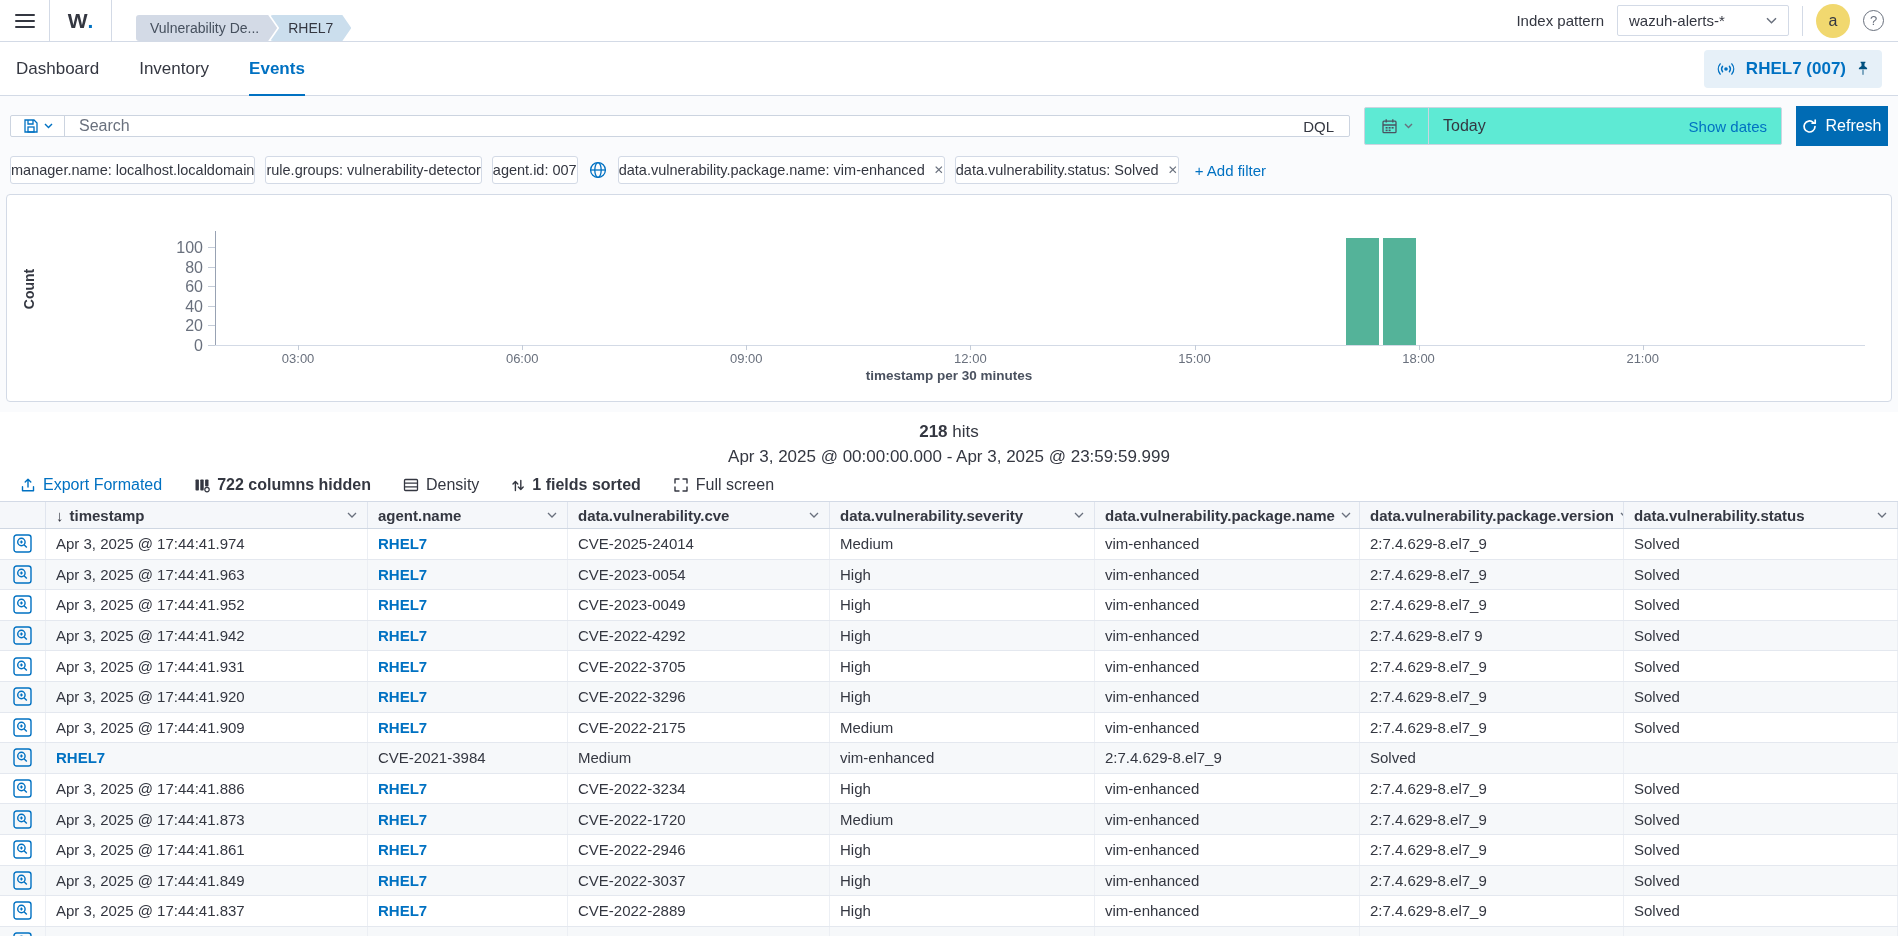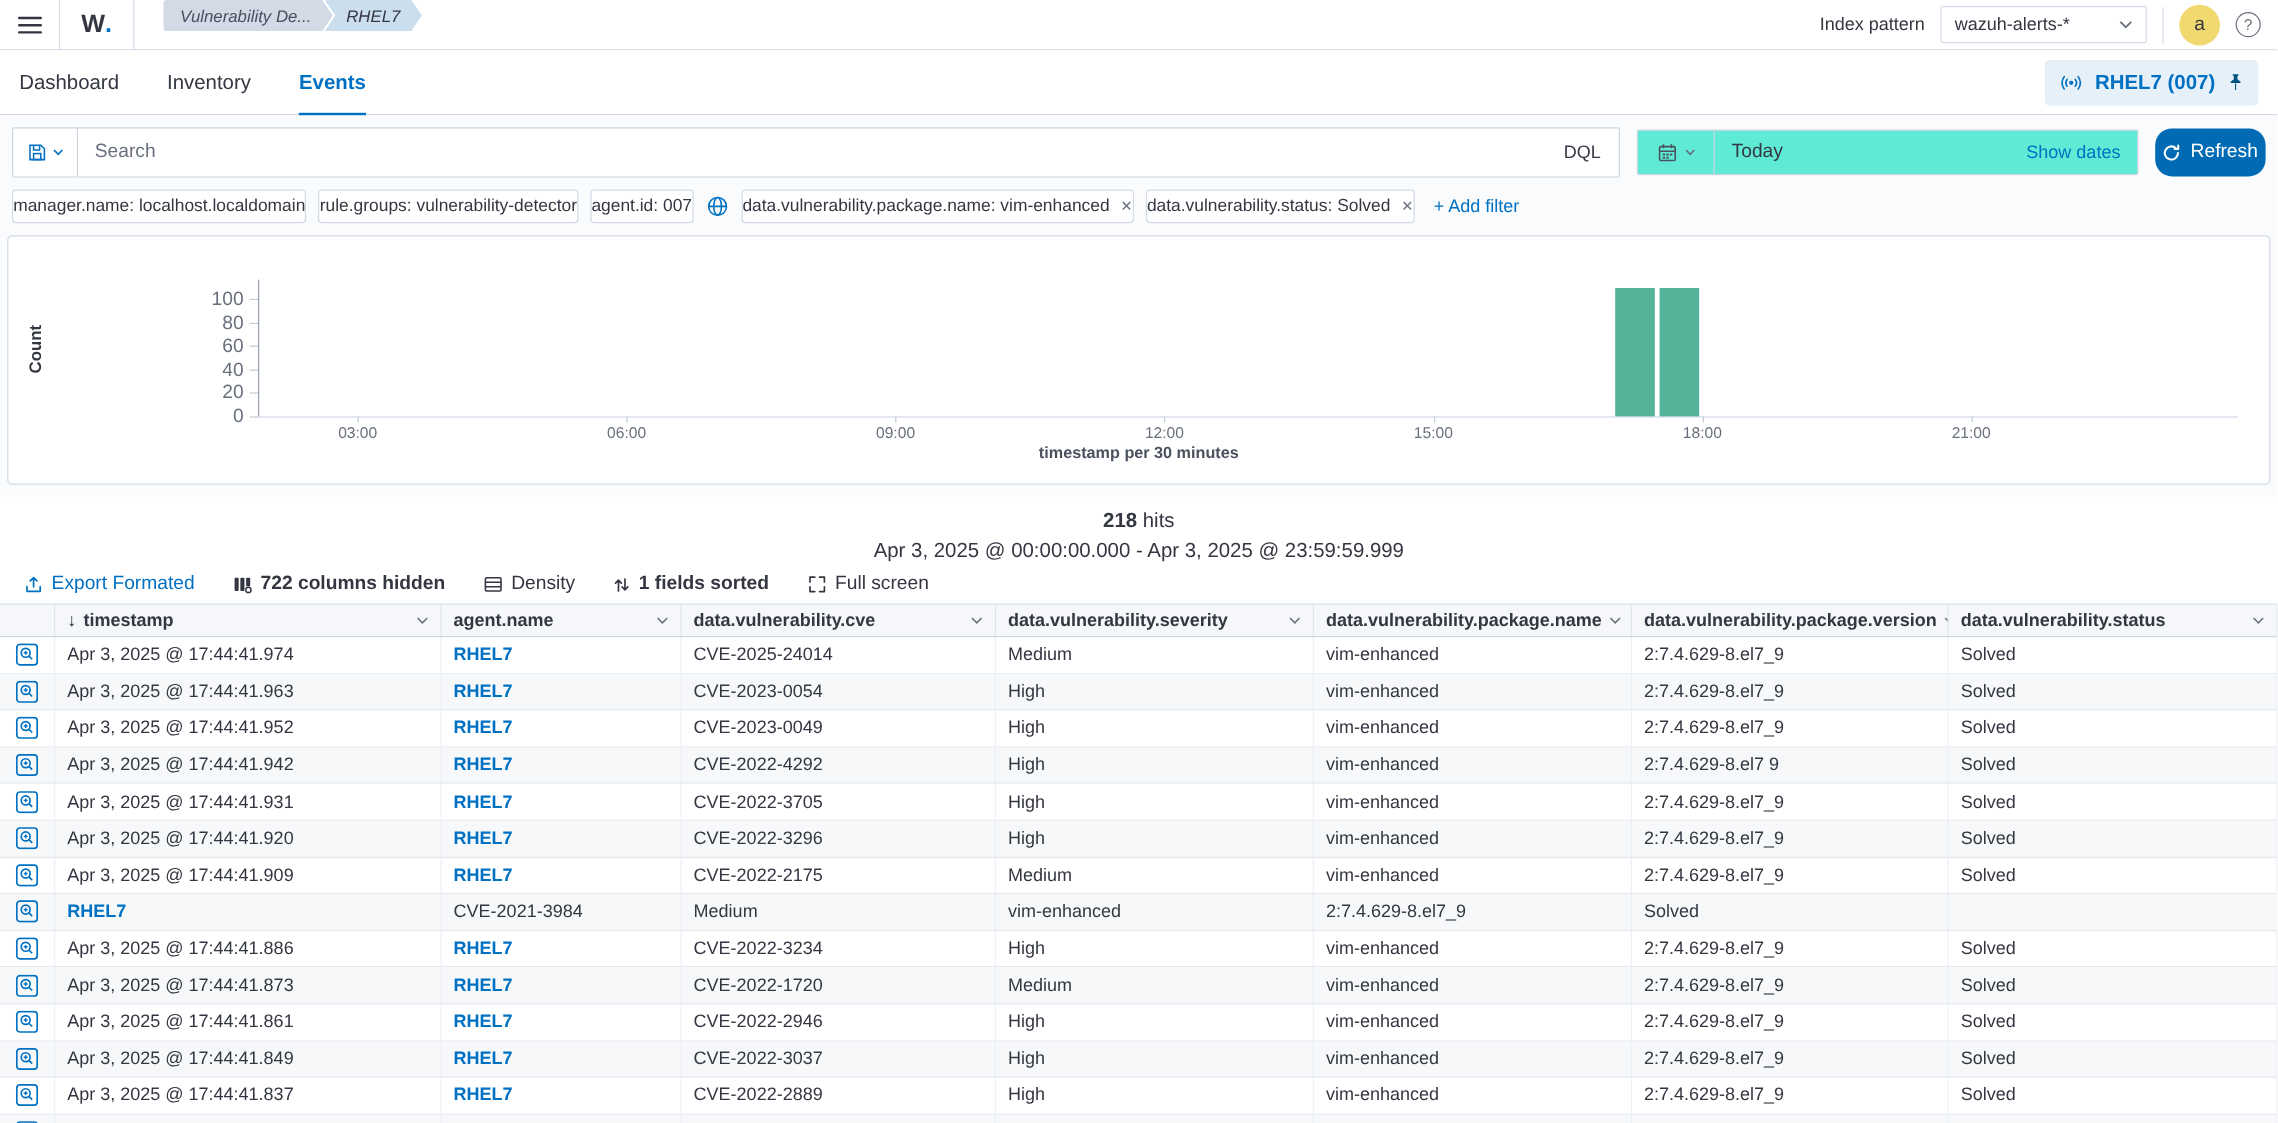--- a/index.html
+++ b/index.html
@@ -6,51 +6,51 @@
   html,body { width:1898px; height:936px; overflow:hidden; }
   body {
     font-family:"Liberation Sans","DejaVu Sans",sans-serif;
     color:#343741; background:#fff; font-size:15px;
   }
   
   .topbar { height:42px; display:flex; align-items:stretch; border-bottom:1px solid #d3dae6; background:#fff; }
   .menu-btn { width:50px; display:flex; align-items:center; justify-content:center; border-right:1px solid #d3dae6; cursor:pointer; }
   .logo { width:62px; display:flex; align-items:center; justify-content:center; border-right:1px solid #d3dae6; font-size:21px; font-weight:800; cursor:pointer; }
   .logo .dot { color:#0071c2; }
-  .crumbs { display:flex; align-items:flex-start; padding-left:24px;font-style:italic; }
+  .crumbs { display:flex; align-items:flex-end; padding-left:24px; }
   .crumb { height:26px; display:flex; align-items:center; font-size:14px; padding:0 18px 0 14px; background:#d3dae6; color:#46505e; cursor:pointer;
            clip-path:polygon(0 0, calc(100% - 9px) 0, 100% 50%, calc(100% - 9px) 100%, 0 100%); border-radius:3px 0 0 3px; }
   .crumb.active { background:#cbdeed; color:#343741; margin-left:-7px; padding-left:18px;
            clip-path:polygon(0 0, calc(100% - 9px) 0, 100% 50%, calc(100% - 9px) 100%, 0 100%, 9px 50%); }
   .topbar-right { margin-left:auto; display:flex; align-items:center; gap:13px; padding-right:14px; }
   .ip-label { font-size:15px; }
   .ip-select { width:172px; height:31px; border:1px solid #d3dae6; border-radius:2px; background:#fff; display:flex; align-items:center; justify-content:space-between; padding:0 11px; font-size:15px; cursor:pointer; }
   .vdiv { width:1px; height:30px; background:#d3dae6; }
   .avatar { width:34px; height:34px; border-radius:50%; background:#f1d86f; display:flex; align-items:center; justify-content:center; font-size:16px; color:#343741; cursor:pointer; }
   .help-btn { width:21px; height:21px; border-radius:50%; border:1.4px solid #69707d; color:#69707d; display:flex; align-items:center; justify-content:center; font-size:13px; cursor:pointer; }
   
   .tabsbar { height:54px; display:flex; align-items:center; border-bottom:1px solid #d3dae6; background:#fff; padding:0 16px; }
   .tab { font-size:17px; font-weight:500; margin-right:40px; height:100%; display:flex; align-items:center; position:relative; color:#343741; cursor:pointer; }
   .tab.active { color:#0071c2; font-weight:600; }
   .tab.active::after { content:""; position:absolute; left:0; right:0; bottom:-1px; height:2px; background:#0071c2; }
   .agent-badge { margin-left:auto; background:#e6f0f8; border-radius:4px; height:38px; display:flex; align-items:center; gap:10px; padding:0 12px; color:#0071c2; font-size:17px; font-weight:600; cursor:pointer;justify-content:space-between; }
   .agent-badge .pin { color:#00507f; display:flex; cursor:pointer; }
   
   .query-section { background:#fafbfd; padding:10px 10px 8px; }
   .search-row { display:flex; align-items:center; gap:14px; }
-  .search-box { flex:1; height:42px; background:#fff; border:1px solid #ccd4e0; border-radius:2px; display:flex; align-items:stretch; }
+  .search-box { flex:1; height:22px; background:#fff; border:1px solid #ccd4e0; border-radius:2px; display:flex; align-items:stretch; }
   .saved-addon { width:54px; border-right:1px solid #ccd4e0; display:flex; align-items:center; justify-content:center; gap:5px; color:#0071c2; cursor:pointer; }
   .search-input { flex:1; border:none; outline:none; font-size:16px; padding:0 14px; color:#343741; font-family:inherit; background:transparent; }
   .search-input::placeholder { color:#69707d; }
   .dql-btn { display:flex; align-items:center; padding:0 15px; font-size:15px; color:#343741; cursor:pointer; }
   .date-box { width:418px; height:38px; background:#5eead4; border:1px solid #ccd4e0; border-radius:2px; display:flex; align-items:stretch; }
   .cal-addon { width:64px; border-right:1px solid #ccd4e0; display:flex; align-items:center; justify-content:center; gap:6px; color:#4a5260; cursor:pointer; }
   .today-val { flex:1; display:flex; align-items:center; padding:0 14px; font-size:16px; cursor:pointer; }
   .show-dates { display:flex; align-items:center; padding:0 14px; color:#0071c2; font-size:15px; cursor:pointer; white-space:nowrap; }
-  .refresh-btn { width:92px; height:40px; background:#006bb4; border:none; border-radius:14px; color:#fff; font-size:16px; font-family:inherit; display:flex; align-items:center; justify-content:center; gap:8px; cursor:pointer;text-align:right; }
+  .refresh-btn { width:92px; height:40px; background:#006bb4; border:none; border-radius:0; color:#fff; font-size:16px; font-family:inherit; display:flex; align-items:center; justify-content:center; gap:8px; cursor:pointer;text-align:right; }
   .filter-row { display:flex; align-items:center; gap:10px; margin-top:10px; }
   .filter-pill { background:#fff; border:1px solid #d3dae6; border-radius:3px; height:28px; display:flex; align-items:center; padding:0 0; font-size:14.5px; color:#343741; white-space:nowrap; cursor:pointer; }
   .filter-pill .close { margin-left:9px; color:#69707d; font-size:12px; cursor:pointer; }
   .globe-sep { display:flex; align-items:center; color:#0071c2; }
   .add-filter { color:#0071c2; font-size:15px; margin-left:6px; cursor:pointer; white-space:nowrap; }
   
   .chart-wrap { background:#fafbfd; padding:2px 6px 10px; }
   .chart-panel { position:relative; background:#fff; border:1px solid #d3dae6; border-radius:4px; height:208px; overflow:hidden; }
   .count-label { position:absolute; left:-18px; top:86px; width:80px; text-align:center; transform:rotate(-90deg); font-size:14px; font-weight:700; color:#343741; }
   .ytick { position:absolute; left:156px; width:40px; text-align:right; font-size:16px; color:#69707d; }

